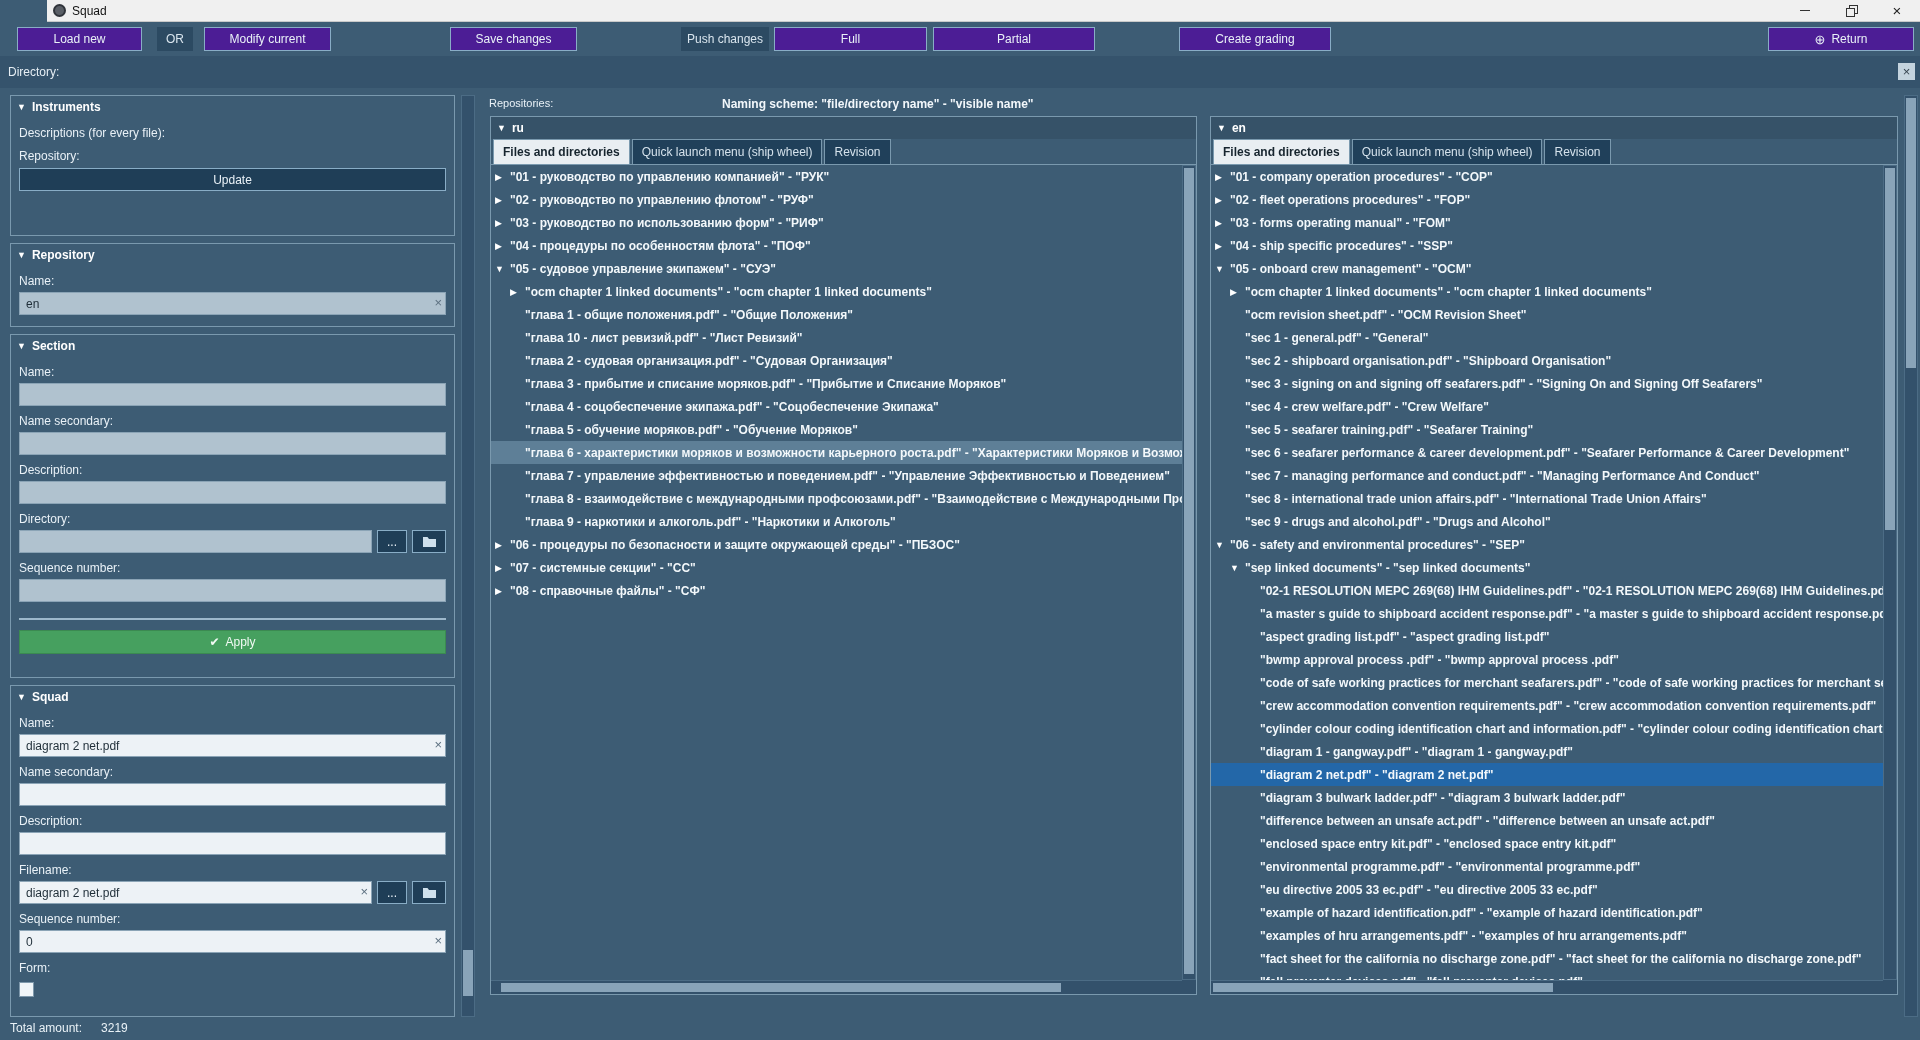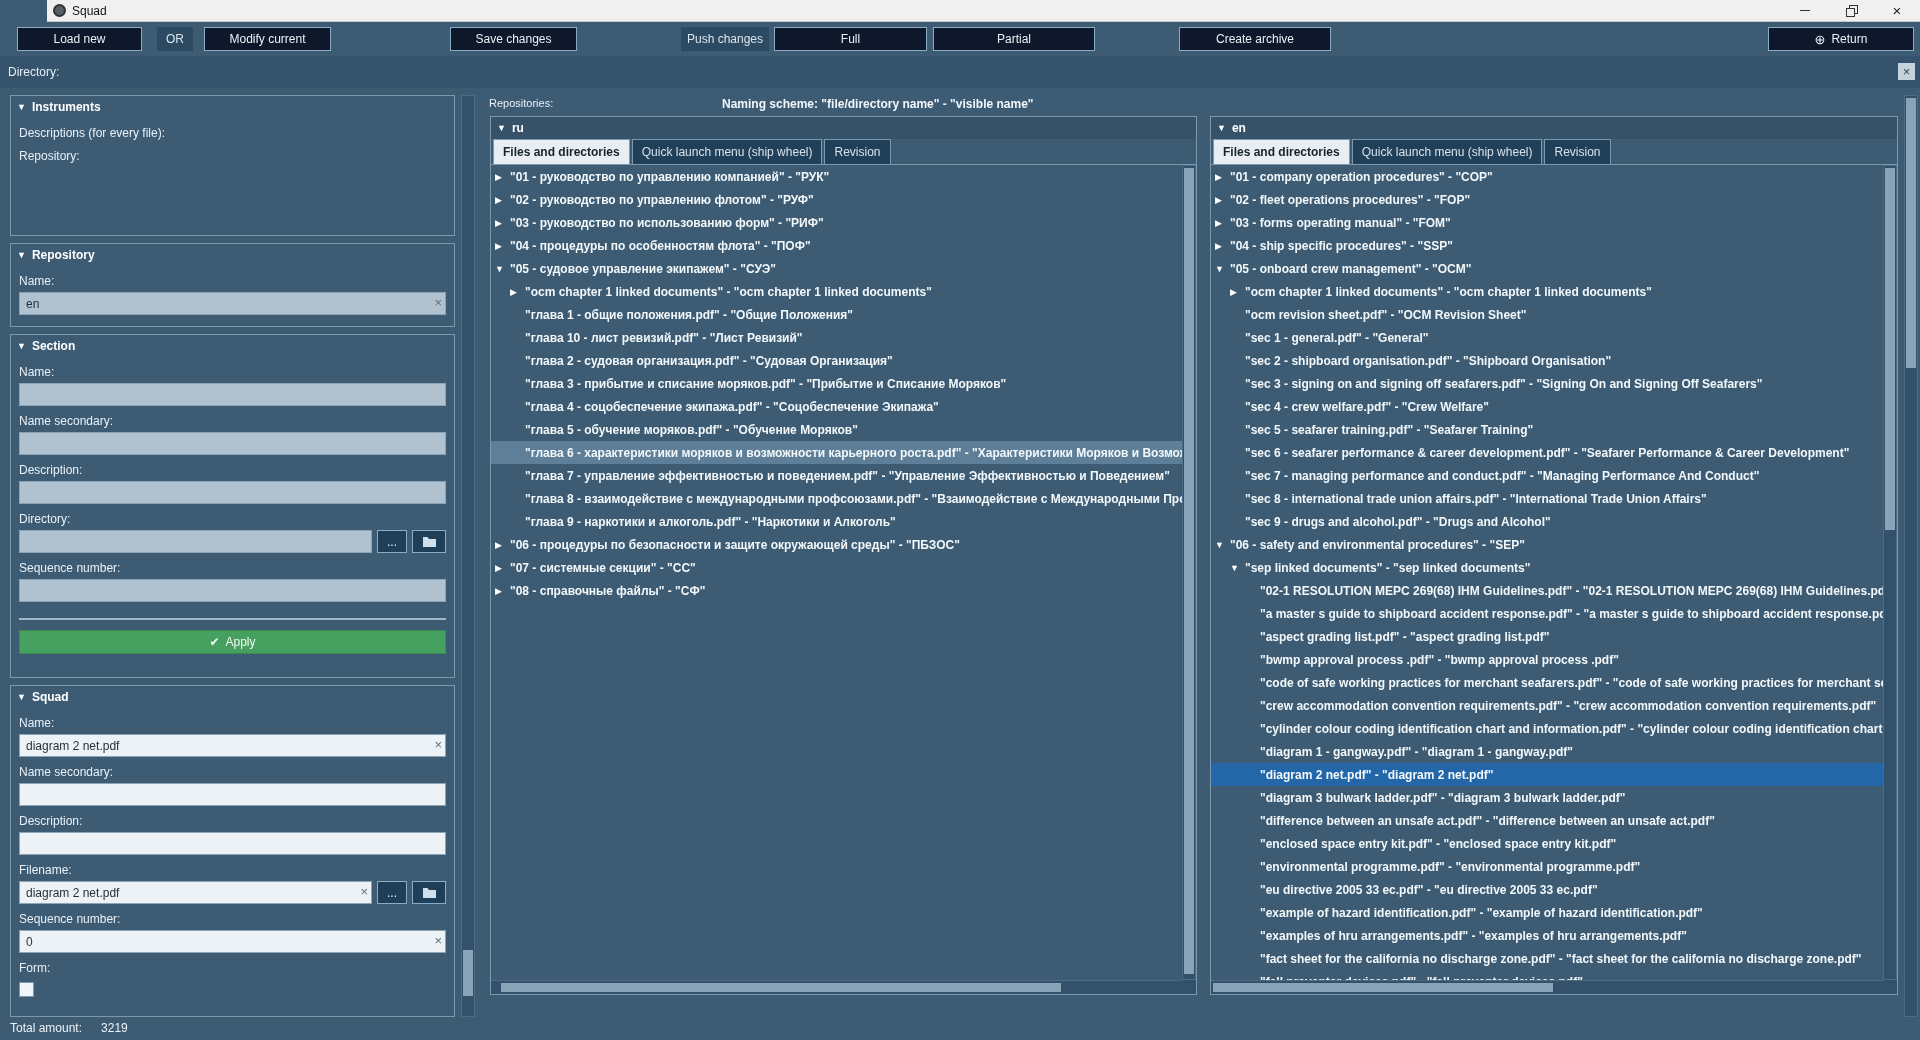--- a/index.html
+++ b/index.html
@@ -14,21 +14,21 @@
   .title-text{font-size:12px;color:#111;}
   .win-controls{margin-left:auto;display:flex;height:100%;}
   .win-btn{width:46px;display:flex;align-items:center;justify-content:center;color:#222;font-size:13px;}
   .min-glyph{display:block;width:10px;height:1px;background:#333;}
   .restore-glyph{position:relative;width:11px;height:11px;display:block;}
   .restore-glyph::before{content:"";position:absolute;top:0;left:3px;width:7px;height:7px;border:1px solid #333;}
   .restore-glyph::after{content:"";position:absolute;top:3px;left:0;width:7px;height:7px;border:1px solid #333;background:#f0f0f0;}
   .close-glyph{font-size:15px;line-height:1;}
   
   .toolbar{position:absolute;top:22px;left:0;right:0;height:34px;}
-  .btn{position:absolute;top:5px;height:24px;background:#0f172a;border:1px solid #89adc6;color:#e9f1f7;font-size:12px;display:flex;align-items:center;justify-content:center;box-sizing:border-box;cursor:default;}
+  .btn{position:absolute;top:5px;height:24px;background:#4c1d95;border:1px solid #89adc6;color:#e9f1f7;font-size:12px;display:flex;align-items:center;justify-content:center;box-sizing:border-box;cursor:default;}
   .chip{position:absolute;top:5px;height:24px;background:#2c4a62;color:#d9e5ee;font-size:12px;display:flex;align-items:center;justify-content:center;box-sizing:border-box;}
   #tb-load{left:17px;width:125px;}
   #tb-or{left:157px;width:36px;}
   #tb-modify{left:204px;width:127px;}
   #tb-save{left:450px;width:127px;}
   #tb-push{left:681px;width:88px;}
   #tb-full{left:774px;width:153px;}
   #tb-partial{left:933px;width:162px;text-align:center;}
   #tb-archive{left:1179px;width:152px;}
   #tb-return{left:1768px;width:146px;gap:6px;}
@@ -108,41 +108,42 @@
 </div>
 
 <div class="toolbar">
   <div class="btn" id="tb-load">Load new</div>
   <div class="chip" id="tb-or">OR</div>
   <div class="btn" id="tb-modify">Modify current</div>
   <div class="btn" id="tb-save">Save changes</div>
   <div class="chip" id="tb-push">Push changes</div>
   <div class="btn" id="tb-full">Full</div>
   <div class="btn" id="tb-partial">Partial</div>
-  <div class="btn" id="tb-archive">Create archive</div>
+  <div class="btn" id="tb-archive">Create grading</div>
   <div class="btn" id="tb-return">
     <span class="ret-ic">⊕</span>
     <span>Return</span>
   </div>
 </div>
 
 <div class="dirbar">
   <span class="dir-label">Directory:</span>
   <div class="dir-clear">
       <span>×</span>
     </div>
 </div>
 
 <div class="panel" id="panel-instruments">
   <div class="panel-header">
     <span class="tri">▼</span>
     <span>Instruments</span>
   </div>
   <div class="field-label">Descriptions (for every file):</div>
   <div class="field-label">Repository:</div>
+  <div class="sbtn full-w">Update</div>
 </div>
 
 <div class="panel" id="panel-repository">
   <div class="panel-header">
     <span class="tri">▼</span>
     <span>Repository</span>
   </div>
   <div class="field-label">Name:</div>
   <div class="input-wrap">
     <input class="field-input" value="en" style="">

